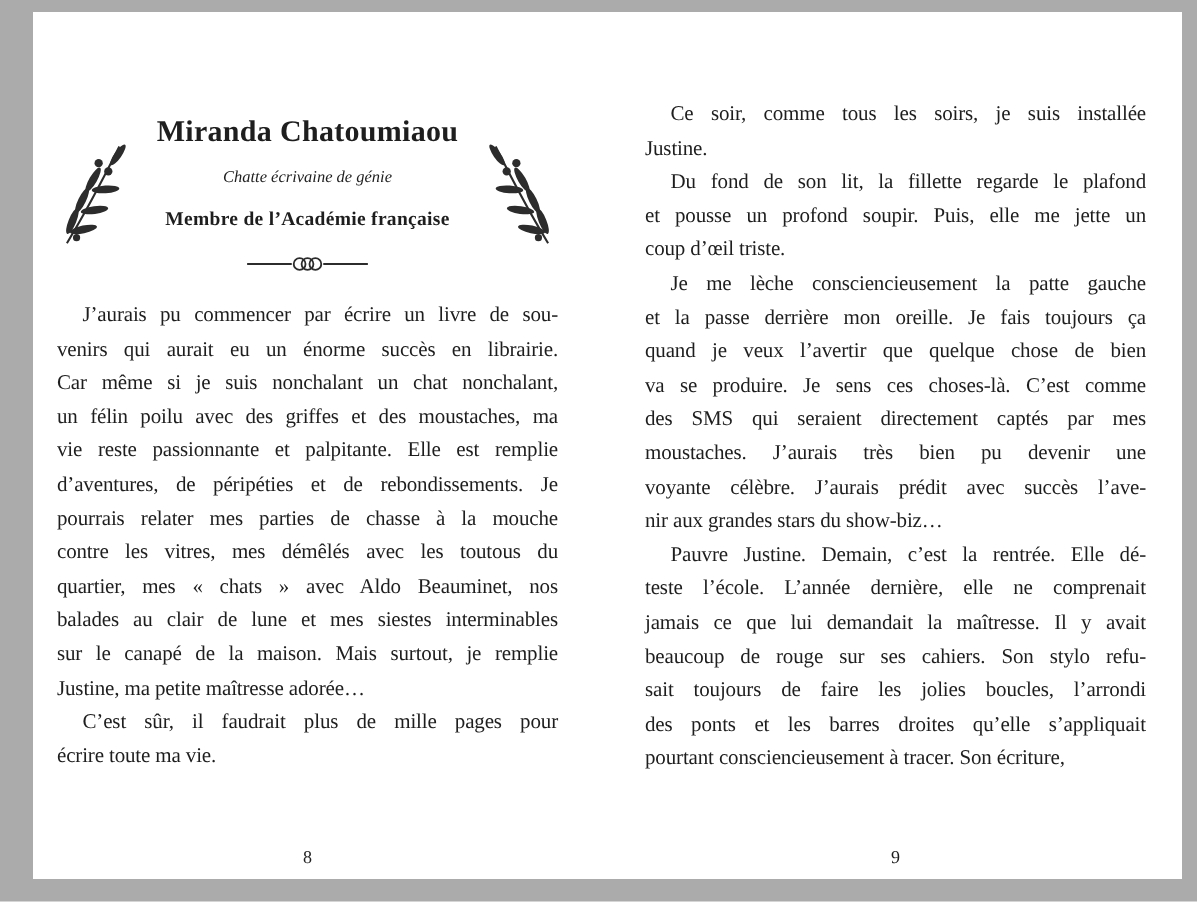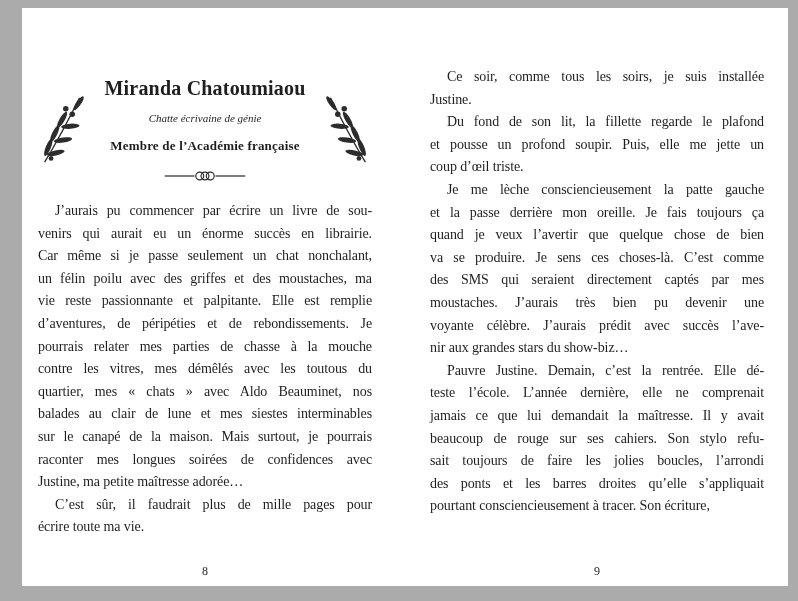--- a/index.html
+++ b/index.html
@@ -80,30 +80,29 @@
     <div class="subtitle">Chatte écrivaine de génie</div>
     <div class="affiliation">Membre de l’Académie française</div>
     <svg class="divider">
         <use href="#twist"></use>
       </svg>
   </div>
   <div class="body-text body-left">
       <div class="para">
         <div class="line line-first">J’aurais pu commencer par écrire un livre de sou-</div>
         <div class="line">venirs qui aurait eu un énorme succès en librairie.</div>
-        <div class="line">Car même si je passe seulement un chat nonchalant,</div>
+        <div class="line">Car même si je suis nonchalant un chat nonchalant,</div>
         <div class="line">un félin poilu avec des griffes et des moustaches, ma</div>
         <div class="line">vie reste passionnante et palpitante. Elle est remplie</div>
         <div class="line">d’aventures, de péripéties et de rebondissements. Je</div>
         <div class="line">pourrais relater mes parties de chasse à la mouche</div>
         <div class="line">contre les vitres, mes démêlés avec les toutous du</div>
         <div class="line">quartier, mes « chats » avec Aldo Beauminet, nos</div>
         <div class="line">balades au clair de lune et mes siestes interminables</div>
-        <div class="line">sur le canapé de la maison. Mais surtout, je pourrais</div>
-        <div class="line">raconter mes longues soirées de confidences avec</div>
+        <div class="line">sur le canapé de la maison. Mais surtout, je remplie</div>
         <div class="line line-last">Justine, ma petite maîtresse adorée…</div>
       </div>
       <div class="para">
         <div class="line line-first">C’est sûr, il faudrait plus de mille pages pour</div>
         <div class="line line-last">écrire toute ma vie.</div>
       </div>
     </div>
   <div class="pagenum">8</div>
 </div>
 

